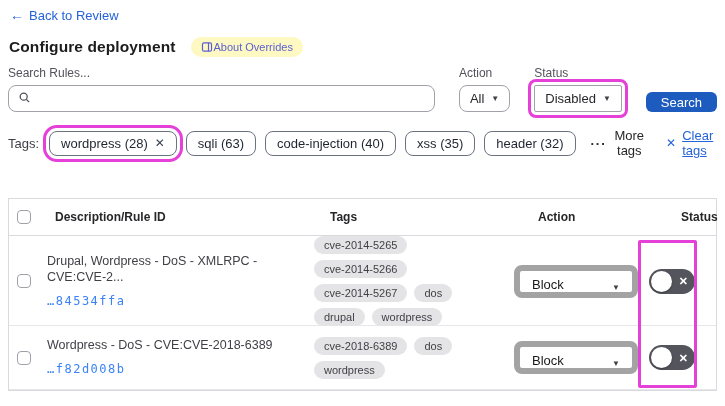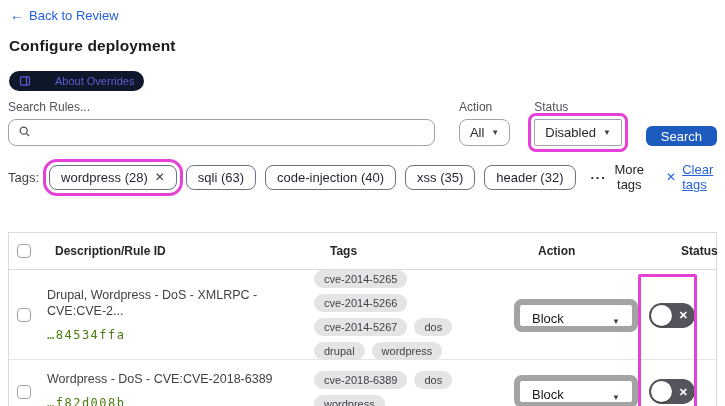--- a/index.html
+++ b/index.html
@@ -15,25 +15,25 @@
 
   
   .back-link {
     display: inline-flex; align-items: center; gap: 5px;
     color: #2563d9; font-size: 13px; text-decoration: none;
     margin-left: 2px; cursor: pointer;
   }
   .back-link .arrow { font-size: 14px; }
 
   
-  .title-row { display: flex; align-items: flex-start; gap: 16px; margin-top: 13px; margin-left: 1px; flex-direction: column; }
+  .title-row { display: flex; align-items: center; gap: 16px; margin-top: 13px; margin-left: 1px; }
   .title-row h1 { font-size: 15.5px; font-weight: bold; color: #1c1c1e; letter-spacing: .1px; }
   .badge {
-    display: inline-flex; align-items: center; gap: 24px;
-    background: #0f172a; color: #5a5fd0;
+    display: inline-flex; align-items: center; gap: 0;
+    background: #fef9c3; color: #5a5fd0;
     font-size: 11px; font-weight: 500;
     padding: 4px 10px; border-radius: 10px; cursor: pointer;
   }
   .badge svg { display: block; }
 
   
   .filters { display: flex; align-items: flex-end; gap: 24px; margin-top: 9px; }
   .field-label { font-size: 12px; color: #52525b; margin-bottom: 5px; }
   .search-col { flex: 1; }
   .search-box {
@@ -100,21 +100,21 @@
   .row-2 { height: 64px; }
   .cell { padding-left: 8px; }
   .cb-cell { display: flex; justify-content: center; padding-left: 0; }
   .checkbox {
     width: 14px; height: 14px; border: 1.5px solid #a1a1aa; border-radius: 4px;
     background: #fff; cursor: pointer;
   }
   .desc { font-size: 12.5px; color: #3f3f46; padding-right: 14px; line-height: 1.35; }
   .rule-id {
     font-family: "DejaVu Sans Mono", monospace;
-    font-size: 12px; color: #4d7c0f; letter-spacing: 1.5px; margin-top: 7px;
+    font-size: 12px; color: #3b82f6; letter-spacing: 1.5px; margin-top: 7px;
   }
   .pills { display: flex; flex-wrap: wrap; gap: 6px 7px; padding-right: 14px; }
   .pill {
     background: #e4e4e7; color: #3f3f46; font-size: 11px;
     padding: 3px 10px; border-radius: 10px; white-space: nowrap;
   }
   .row-select {
     width: 124px; height: 33px; border: 6px solid #a3a3a3; border-radius: 8px;
     background: #fff; display: inline-flex; align-items: flex-end; justify-content: space-between;
     padding: 0 12px; font-size: 13px; color: #18181b;

